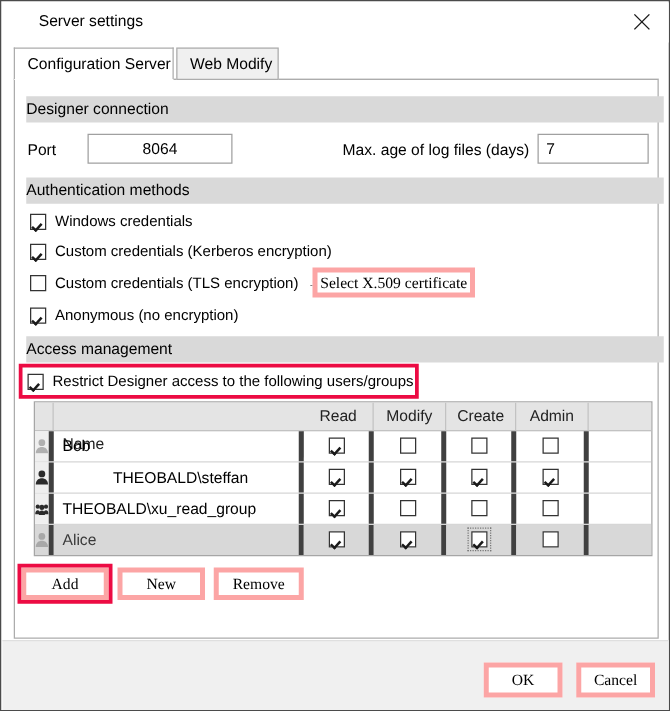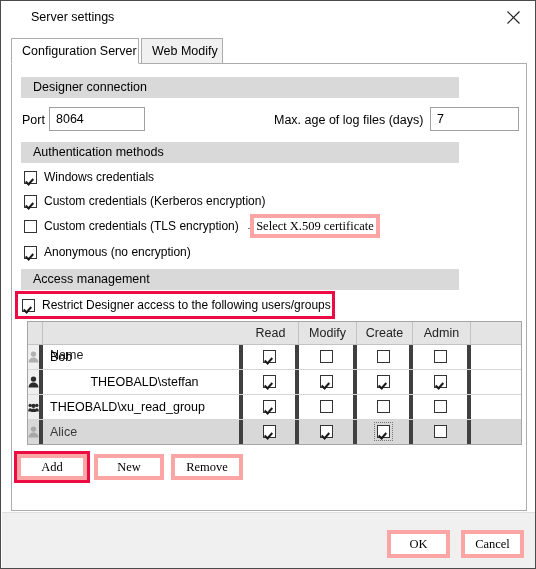--- a/index.html
+++ b/index.html
@@ -106,27 +106,27 @@
     height: 448px;
     box-sizing: border-box;
     border: 1px solid #acacac;
     background: #ffffff;
   }
 
   
   .group-header {
     position: absolute;
     left: 9px;
-    width: 438px;
+    width: 510px;
     height: 21px;
     background: #d9d9d9;
     font-size: 12.5px;
     color: #000;
     line-height: 21px;
-    padding-left: 12px;
+    padding-left: 0;
     box-sizing: border-box;
     white-space: nowrap;
   }
 
   .field-label {
     position: absolute;
     font-size: 12.5px;
     color: #000;
     white-space: nowrap;
   }
@@ -307,21 +307,21 @@
     <div class="tab inactive">
       <span>Web Modify</span>
     </div>
   </div>
 
   <div class="tabpage">
 
     <div class="group-header" style="top:13px;">Designer connection</div>
 
     <div class="field-label" style="left:10px; top:49px;">Port</div>
-    <input class="textbox" style="left: 37px; top: 43px; width: 96px;" type="text" value="8064">
+    <input class="textbox" style="left: 58px; top: 43px; width: 116px; text-align: center;" type="text" value="8064">
 
     <div class="field-label" style="left:262px; top:49px;">Max. age of log files (days)</div>
     <input class="textbox" style="left: 418px; top: 43px; width: 89px;" type="text" value="7">
 
     <div class="group-header" style="top:78px;">Authentication methods</div>
 
     <div class="check-row" style="left:12px; top:106px;">
       <span class="cbox checked"></span>
       <span class="lbl">Windows credentials</span>
     </div>

